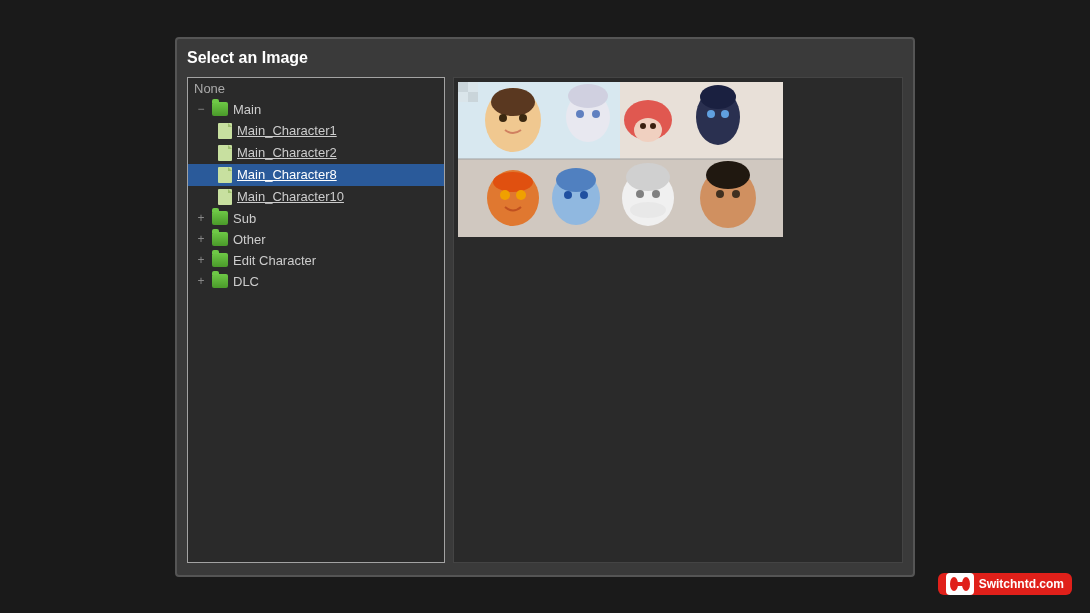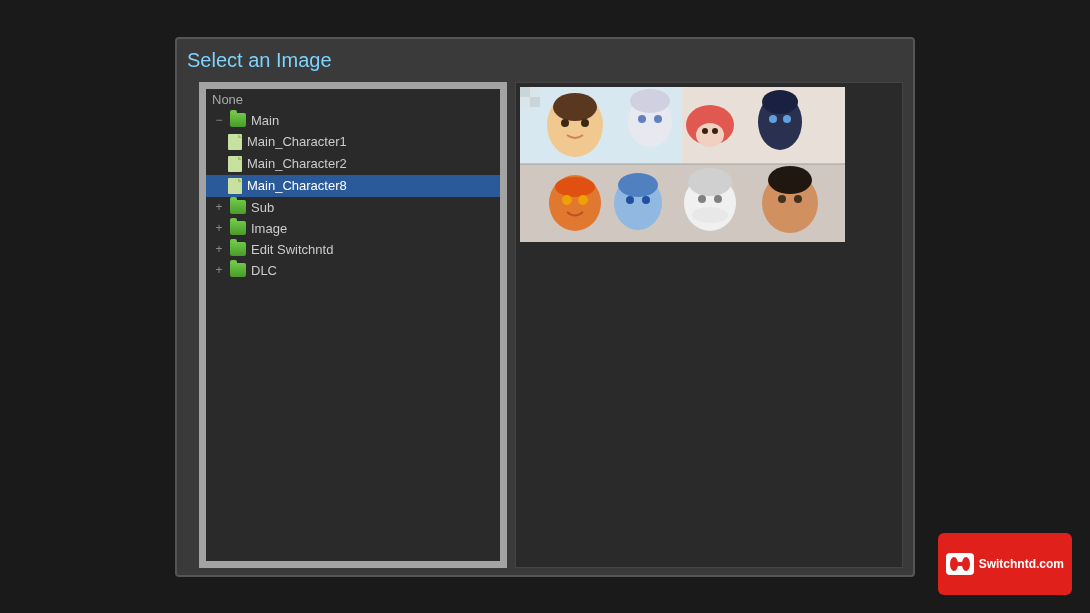--- a/index.html
+++ b/index.html
@@ -16,37 +16,36 @@
     .dialog {
       background: #3a3a3a;
       border: 2px solid #555;
       border-radius: 4px;
       width: 740px;
       height: 540px;
       padding: 10px;
       position: relative;
     }
     .dialog-title {
-      color: #7dd3fc;
-      font-size: 20px;
-      font-weight: normal;
+      color: #ffffff;
+      font-size: 16px;
+      font-weight: bold;
       margin-bottom: 10px;
     }
     .dialog-content {
       display: flex;
       gap: 8px;
       height: calc(100% - 30px);
     }
     .tree-panel {
-      width: 308px;
+      width: 258px;
       background: #2a2a2a;
-      border: 7px solid #a3a3a3;
+      border: 1px solid #a3a3a3;
       overflow-y: auto;
       flex-shrink: 0;
-      margin-left: 12px;
     }
     .tree-panel::-webkit-scrollbar {
       width: 8px;
     }
     .tree-panel::-webkit-scrollbar-track {
       background: #2a2a2a;
     }
     .tree-panel::-webkit-scrollbar-thumb {
       background: #666;
       border-radius: 4px;
@@ -60,21 +59,21 @@
       font-size: 13px;
       white-space: nowrap;
     }
     .tree-item.selected {
       background: #2a5a9a;
       color: #ffffff;
     }
     .tree-item.none-item {
       color: #aaaaaa;
     }
-    .tree-indent-1 { padding-left: 8px; }
+    .tree-indent-1 { padding-left: 16px; text-decoration: underline; }
     .folder-icon {
       display: inline-block;
       width: 16px;
       height: 14px;
       background: linear-gradient(to bottom, #6ec846, #4a9a2a);
       border-radius: 2px;
       margin-right: 5px;
       flex-shrink: 0;
       position: relative;
     }
@@ -150,21 +149,21 @@
       display: grid;
       grid-template-columns: 1fr 1fr;
       grid-template-rows: 1fr 1fr;
     }
     .watermark {
       position: absolute;
       bottom: 8px;
       right: 8px;
       background: #e0201a;
       color: white;
-      padding: 20px 8px;
+      padding: 0 8px;
       border-radius: 6px;
       font-size: 12px;
       font-weight: bold;
       display: flex;
       align-items: center;
       gap: 5px;
       z-index: 100;
     }
     .nintendo-logo {
       display: inline-flex;
@@ -201,34 +200,39 @@
         <div class="tree-item tree-indent-1">
           <span style="width: 14px; display: inline-block;"></span>
           <span class="file-icon"></span>
           <span>Main_Character2</span>
         </div>
         <div class="tree-item selected tree-indent-1">
           <span style="width: 14px; display: inline-block;"></span>
           <span class="file-icon"></span>
           <span>Main_Character8</span>
         </div>
+        <div class="tree-item tree-indent-1">
+          <span style="width: 14px; display: inline-block;"></span>
+          <span class="file-icon"></span>
+          <span>Main_Character10</span>
+        </div>
         <div class="tree-item">
           <span class="expand-btn">+</span>
           <span class="folder-icon"></span>
           <span>Sub</span>
         </div>
         <div class="tree-item">
           <span class="expand-btn">+</span>
           <span class="folder-icon"></span>
-          <span>Image</span>
+          <span>Other</span>
         </div>
         <div class="tree-item">
           <span class="expand-btn">+</span>
           <span class="folder-icon"></span>
-          <span>Edit Switchntd</span>
+          <span>Edit Character</span>
         </div>
         <div class="tree-item">
           <span class="expand-btn">+</span>
           <span class="folder-icon"></span>
           <span>DLC</span>
         </div>
       </div>
     <div class="preview-panel">
       <div class="preview-image">
         <div class="preview-image-inner">

